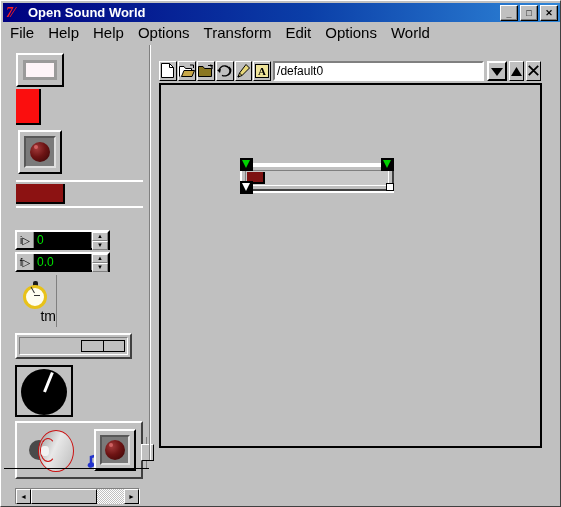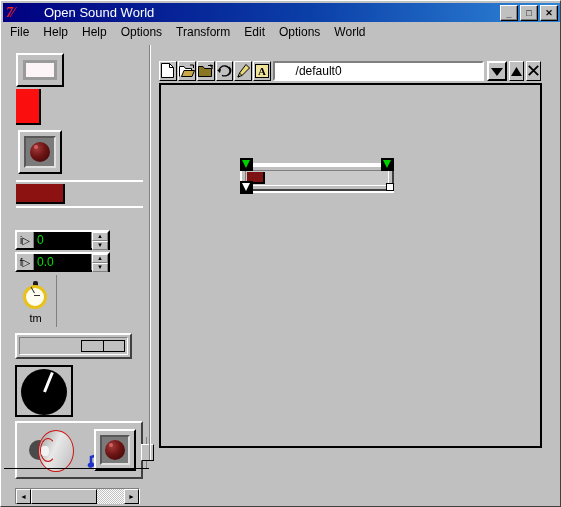--- a/index.html
+++ b/index.html
@@ -49,22 +49,22 @@
     font-size: 14px;
     font-style: italic;
     line-height: 16px;
     letter-spacing: -1px;
     position: absolute;
     left: 0; top: 0;
   }
   .title-text {
     color: #ffffff;
     font-size: 13px;
-    font-weight: normal;
-    margin-left: 20px;
+    font-weight: bold;
+    margin-left: 4px;
     letter-spacing: 0px;
     white-space: nowrap;
   }
   .win-buttons {
     position: absolute;
     right: 2px; top: 2px;
     display: flex;
     gap: 2px;
   }
   .win-btn {
@@ -94,21 +94,21 @@
   
   .menubar {
     position: absolute;
     left: 2px; top: 22px;
     width: 557px; height: 18px;
     display: flex;
     align-items: center;
     background: #c0c0c0;
   }
   .menu-item {
-    font-size: 12px;
+    font-size: 15px;
     color: #000;
     padding: 1px 7px;
     cursor: default;
     white-space: nowrap;
   }
 
   
   .sidebar {
     position: absolute;
     left: 3px; top: 44px;
@@ -299,22 +299,22 @@
   }
   .watch .hand2 {
     position: absolute;
     left: 11px; top: 14px;
     width: 6px; height: 1px;
     background: #333;
   }
   .pal-timer .lbl {
     position: absolute;
     left: 0; right: 0; bottom: 3px;
-    text-align: center;
-    font-size: 11px;
+    text-align: right;
+    font-size: 14px;
     color: #000;
   }
 
   
   .pal-longslider {
     position: absolute;
     left: 11px; top: 288px;
     width: 117px; height: 26px;
     background: #c0c0c0;
     border: 2px solid;
@@ -529,21 +529,21 @@
   }
   .tbtn svg { display: block; }
   .combo {
     width: 240px; height: 20px;
     background: #ffffff;
     border: 2px solid;
     border-color: #808080 #ffffff #ffffff #808080;
     box-sizing: border-box;
     display: flex;
     align-items: center;
-    padding-left: 21px;
+    padding-left: 2px;
     font-size: 12px;
     color: #000;
     margin-left: 1px;
   }
   .combo-arrow {
     width: 22px; height: 20px;
     background: #c0c0c0;
     border: 2px solid;
     border-color: #ffffff #000000 #000000 #ffffff;
     box-sizing: border-box;

